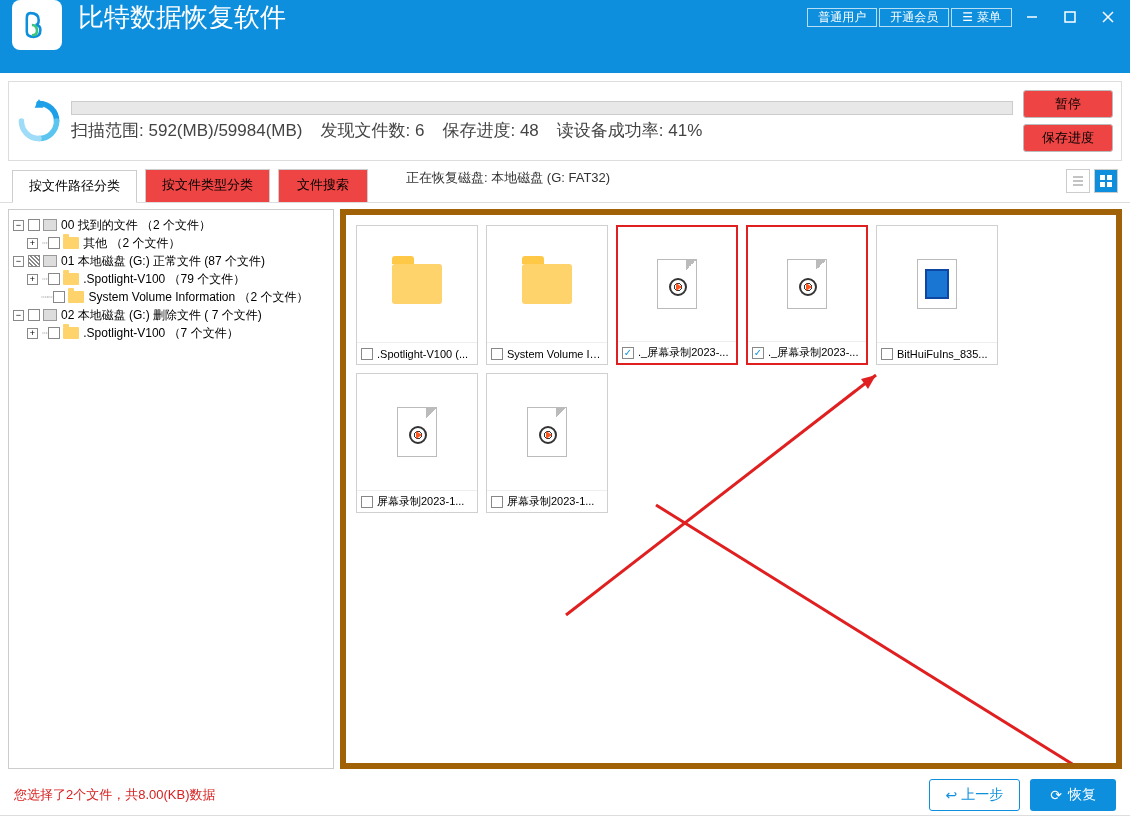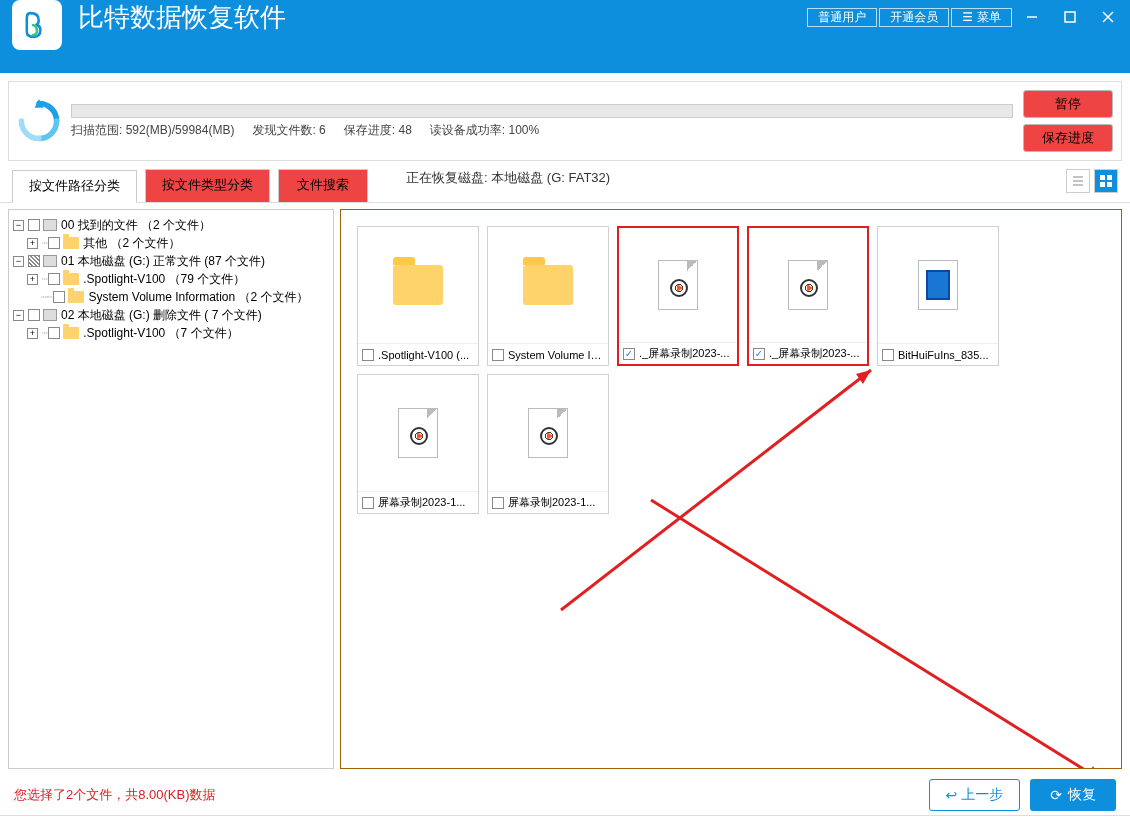--- a/index.html
+++ b/index.html
@@ -12,21 +12,21 @@
 .titlebar-right { position: absolute; right: 4px; top: 4px; display: flex; align-items: center; gap: 2px; }
 .tb-btn { border: 1px solid rgba(255,255,255,0.7); color: #fff; font-size: 12px; padding: 0 10px; background: transparent; cursor: pointer; }
 .tb-btn.menu-btn { display: flex; align-items: center; gap: 4px; }
 .win-btn { width: 36px; height: 26px; background: transparent; border: none; color: #fff; cursor: pointer; display: flex; align-items: center; justify-content: center; }
 
 .scanbar { border: 1px solid #ddd; margin: 8px; padding: 8px; display: flex; align-items: center; gap: 10px; }
 .scan-icon { width: 44px; height: 44px; }
 .scan-info { flex: 1; }
 .scan-progress { height: 14px; background: #e8e8e8; border: 1px solid #ccc; margin-bottom: 4px; }
 .scan-msg { color: #d82020; font-size: 12px; }
-.scan-stats { font-size: 12px; color: #444; display: flex; gap: 18px; }
+.scan-stats { font-size: 17px; color: #444; display: flex; gap: 18px; }
 .scan-btns { display: flex; flex-direction: column; gap: 6px; }
 .scan-btn { border: 1px solid #bbb; background: #ef4444; padding: 4px 18px; font-size: 13px; cursor: pointer; border-radius: 3px; }
 
 .tabs-row { display: flex; padding: 0 12px; height: 34px; border-bottom: 1px solid #ddd; gap: 8px; }
 .tab { border: 1px solid #ccc; border-bottom: none; padding: 6px 16px; font-size: 13px; background: #ef4444; cursor: pointer; min-width: 110px; text-align: center; }
 .tab.active { background: #fff; position: relative; top: 1px; border-bottom: 1px solid #fff; }
 .tab.search { min-width: 90px; }
 .recovery-disk { margin-left: 30px; font-size: 13px; color: #333; }
 .view-toggle { margin-left: auto; display: flex; gap: 4px; }
 .vt { width: 24px; height: 24px; border: 1px solid #ccc; background: #fff; cursor: pointer; display:flex; align-items:center; justify-content:center; }
@@ -37,21 +37,21 @@
 .tree-node { display: flex; align-items: center; height: 18px; white-space: nowrap; }
 .tree-indent { display: inline-block; }
 .expand-box { width: 11px; height: 11px; border: 1px solid #888; display: inline-flex; align-items: center; justify-content: center; font-size: 9px; line-height: 1; margin-right: 4px; cursor: pointer; }
 .dotted { color: #aaa; letter-spacing: -1px; }
 .node-cb { width: 12px; height: 12px; border: 1px solid #888; margin-right: 3px; display:inline-block; }
 .node-cb.partial { background: linear-gradient(45deg,#888 25%,transparent 25%,transparent 50%,#888 50%,#888 75%,transparent 75%); background-size:4px 4px; }
 .folder-ico { display:inline-block; width:16px; height:12px; background:#ffd36b; border-radius:1px; margin-right:4px; position:relative; }
 .folder-ico::before { content:''; position:absolute; top:-3px; left:0; width:6px; height:3px; background:#ffd36b; border-radius:1px 1px 0 0; }
 .disk-ico { display:inline-block; width:14px; height:12px; background:#ddd; border:1px solid #999; margin-right:4px; }
 
-.file-panel { flex: 1; border: 1px solid #a16207; padding: 16px; overflow: auto; position: relative; }
+.file-panel { flex: 1; border: 6px solid #a16207; padding: 10px; overflow: auto; position: relative; }
 .file-grid { display: flex; flex-wrap: wrap; gap: 8px; }
 .file-item { width: 122px; height: 140px; border: 1px solid #d0d0d0; display: flex; flex-direction: column; position: relative; }
 .file-item.selected { border: 2px solid #e02020; }
 .file-thumb { flex: 1; display: flex; align-items: center; justify-content: center; }
 .file-caption { height: 22px; border-top: 1px solid #eee; display: flex; align-items: center; padding: 0 4px; font-size: 11px; gap: 4px; overflow: hidden; }
 .file-cb { width: 12px; height: 12px; border: 1px solid #888; flex-shrink: 0; display:flex; align-items:center; justify-content:center; }
 .file-cb.checked::after { content:'✓'; font-size:10px; color:#0d8fde; }
 .file-name { white-space: nowrap; overflow: hidden; text-overflow: ellipsis; }
 
 .folder-thumb { width:50px; height:40px; background:#ffd36b; border-radius:3px; position:relative; }
@@ -115,21 +115,21 @@
       <path d="M36 20 A16 16 0 0 1 20 36" stroke="#5bc5f0" stroke-width="5" fill="none" stroke-linecap="round"></path>
       <path d="M20 36 A16 16 0 0 1 4 20" stroke="#9edcf7" stroke-width="5" fill="none" stroke-linecap="round"></path>
       <polygon points="20,0 24,8 16,8" fill="#1ea0e8"></polygon>
     </svg>
   <div class="scan-info">
     <div class="scan-progress"></div>
     <div class="scan-stats">
       <span><span>扫描范围:</span> <span>592(MB)/59984(MB)</span></span>
       <span><span>发现文件数:</span> <span>6</span></span>
       <span><span>保存进度:</span> <span>48</span></span>
-      <span><span>读设备成功率:</span> <span>100%</span></span>
+      <span><span>读设备成功率:</span> <span>41%</span></span>
     </div>
   </div>
   <div class="scan-btns">
     <button class="scan-btn">暂停</button>
     <button class="scan-btn">保存进度</button>
   </div>
 </div>
 
 <div class="tabs-row">
   <div class="tab active">按文件路径分类</div>

